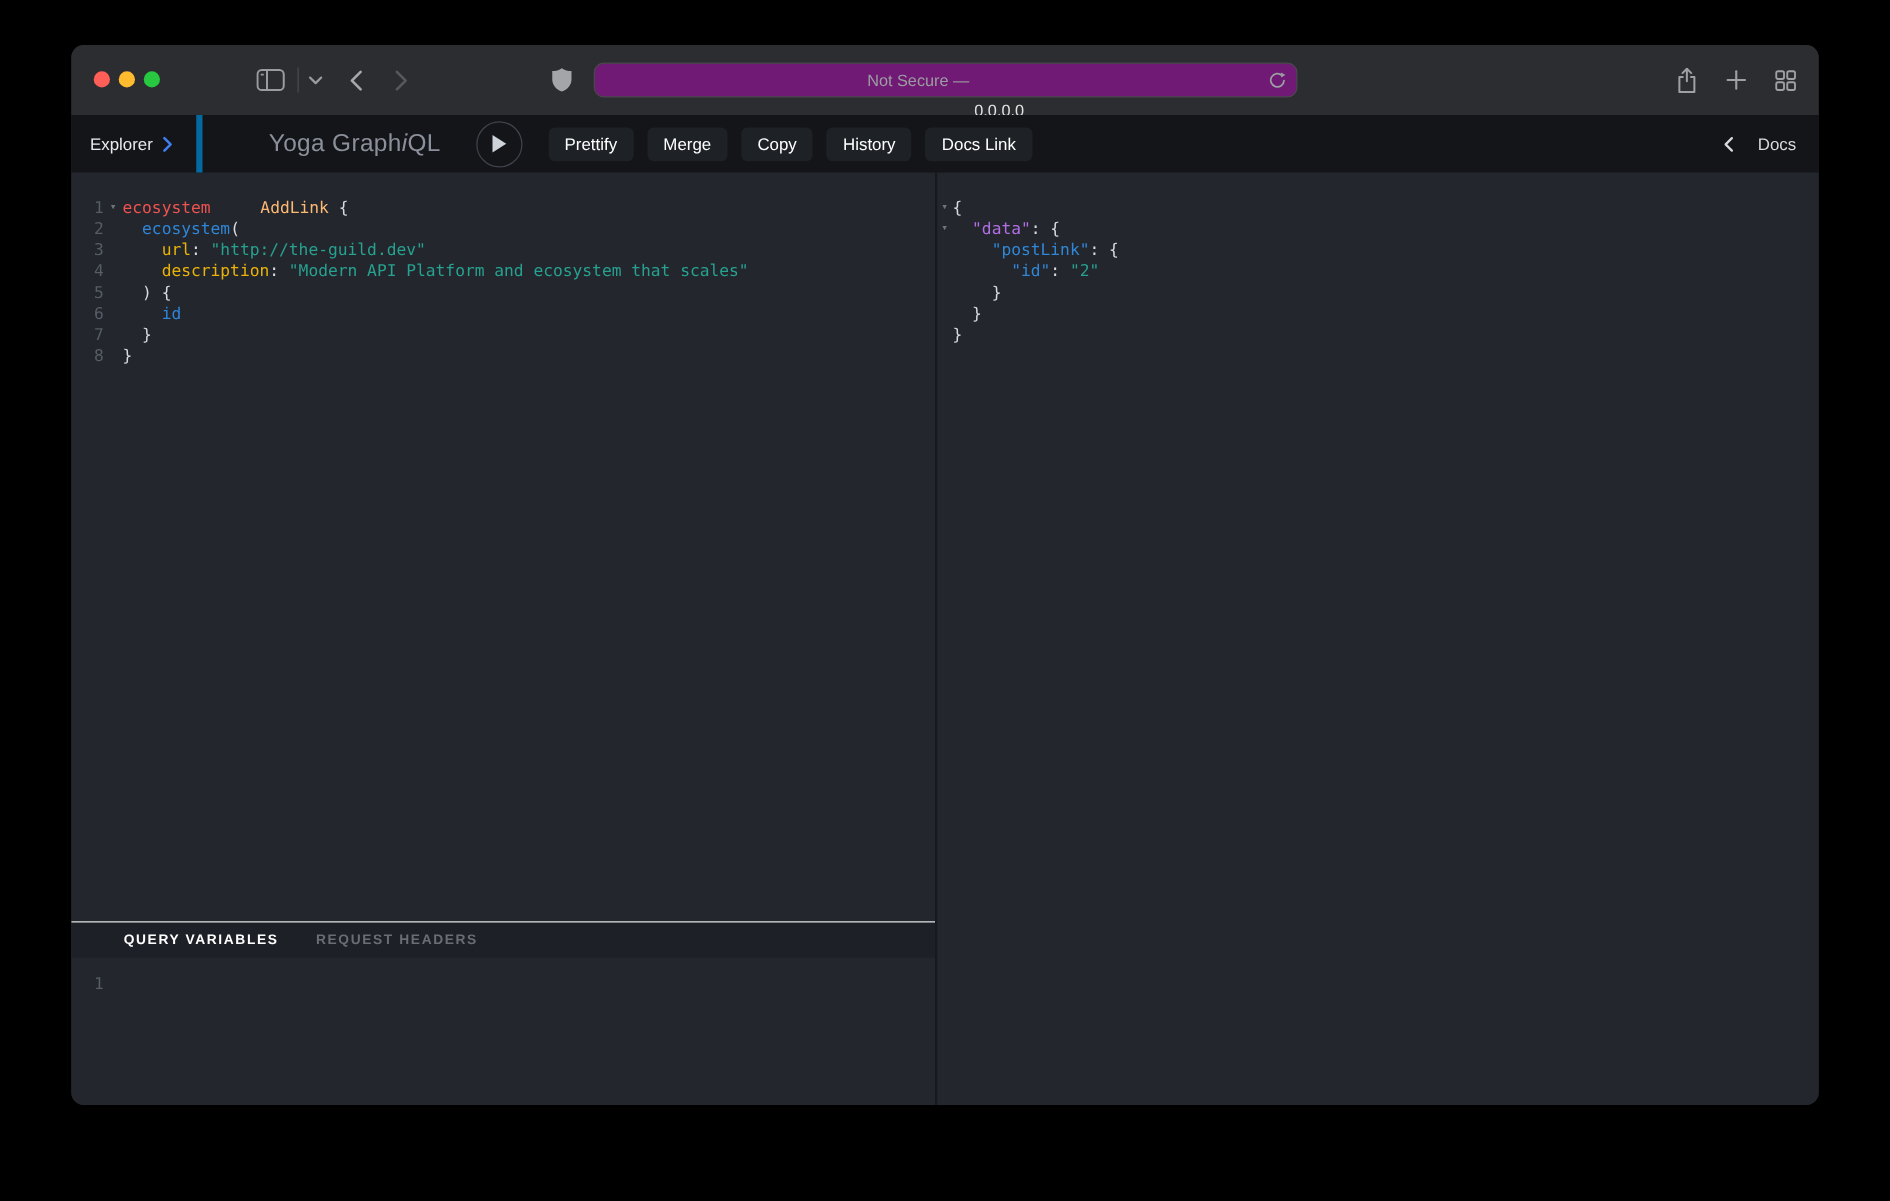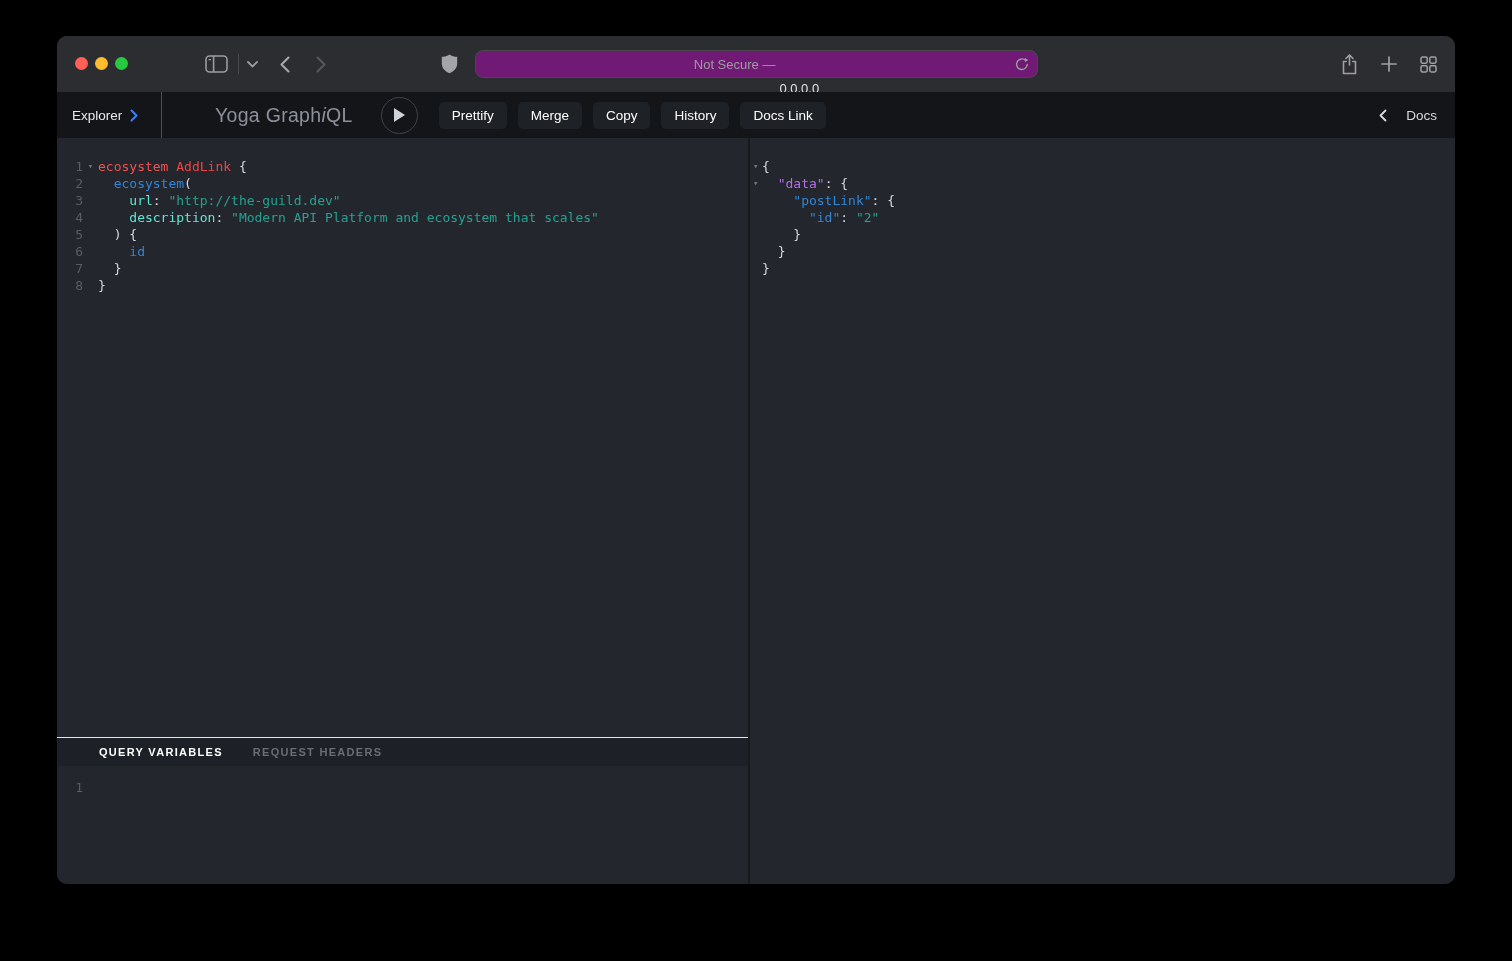--- a/index.html
+++ b/index.html
@@ -20,21 +20,21 @@
             background:#701a75; border:1px solid #49494c; border-radius:8px;
             display:flex; align-items:center; justify-content:center; }
   .url-text { font-size:13px; color:#9c9da0; }
   .url-host { color:#e3e3e4; font-weight:normal; margin-left:4px;margin-top:48px; }
   .reload-wrap { position:absolute; right:8px; top:0; height:26px; display:flex; align-items:center; }
   .right-cluster { position:absolute; right:18px; top:0; height:56px; display:flex; align-items:center; gap:23px; }
 
   
   .gql-header { position:relative; height:46px; background:#131519; display:flex; align-items:center; }
   .explorer-sec { width:105px; height:100%; display:flex; align-items:center; padding-left:15px;
-                  border-right:1px solid #0369a1; }
+                  border-right:5px solid #0369a1; }
   .explorer-label { font-size:13.5px; color:#e8eaee; margin-right:8px; }
   .gql-title { margin-left:53px; font-size:19.5px; color:#8c909a; letter-spacing:0.3px; white-space:nowrap; }
   .gql-title i { font-style:italic; }
   .play-btn { margin-left:28px; width:37px; height:37px; border-radius:50%; border:1.5px solid #3f434b;
               background:transparent; display:flex; align-items:center; justify-content:center; cursor:pointer; }
   .tb-buttons { margin-left:21px; display:flex; gap:11px; }
   .tb-btn { background:#1e2126; border:none; border-radius:5px; color:#fff;
             font-family:"Liberation Sans",sans-serif; font-size:13.5px; font-weight:normal;
             padding:6px 13px; cursor:pointer; white-space:nowrap; }
   .docs-btn { margin-left:auto; margin-right:18px; display:flex; align-items:center; gap:19px;
@@ -49,23 +49,23 @@
 
   .query-editor { height:599px; padding-top:20px; overflow:hidden; }
 
   .code-line { display:flex; line-height:17px; font-family:"DejaVu Sans Mono", monospace; font-size:13px; }
   .gutter-num { width:26px; text-align:right; color:#565d66; flex:none; }
   .gutter-fold { width:15px; text-align:center; color:#6e747d; font-size:9px; flex:none; line-height:17px; }
   .resp-fold { width:12px; text-align:left; padding-left:3px; color:#6e747d; font-size:9px; flex:none; line-height:17px; }
   .code-text { white-space:pre; }
 
   .c-keyword   { color:#ef5350; }
-  .c-def       { color:#ef4444; }
+  .c-def       { color:#fdba74;margin-left:32px; }
   .c-property  { color:#2f86d8; }
-  .c-attribute { color:#5eead4; }
+  .c-attribute { color:#eab308; }
   .c-string    { color:#27a190; }
   .c-punct     { color:#d7dae0; }
   .c-plain     { color:#d7dae0; }
   .c-key-purple{ color:#b36ee6; }
   .c-key-blue  { color:#3087d6; }
 
   
   .tab-bar { height:29px; background:#1d2026; display:flex; align-items:center; gap:30px;
              padding-left:42px; border-top:1px solid #e5e5e5; }
   .tab { font-size:11px; font-weight:bold; letter-spacing:1.3px; background:none; border:none;

